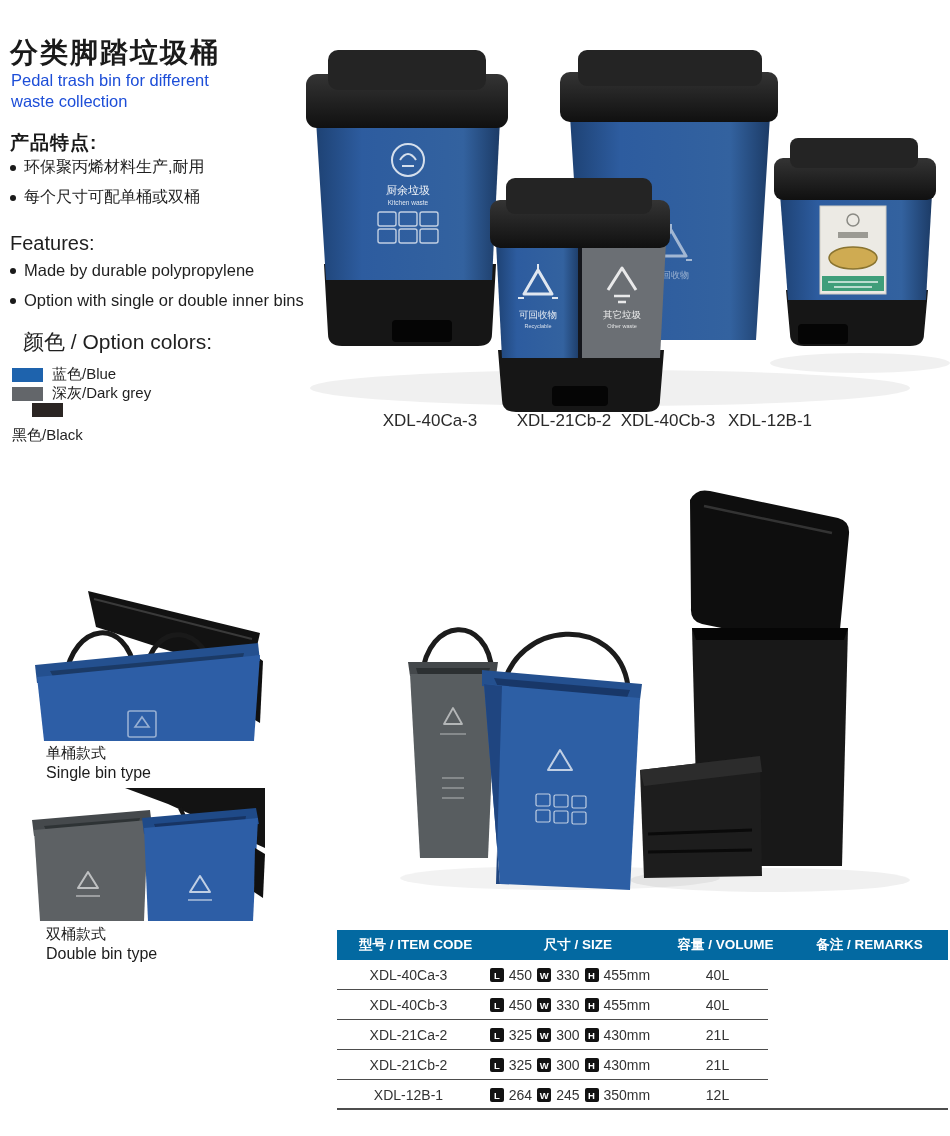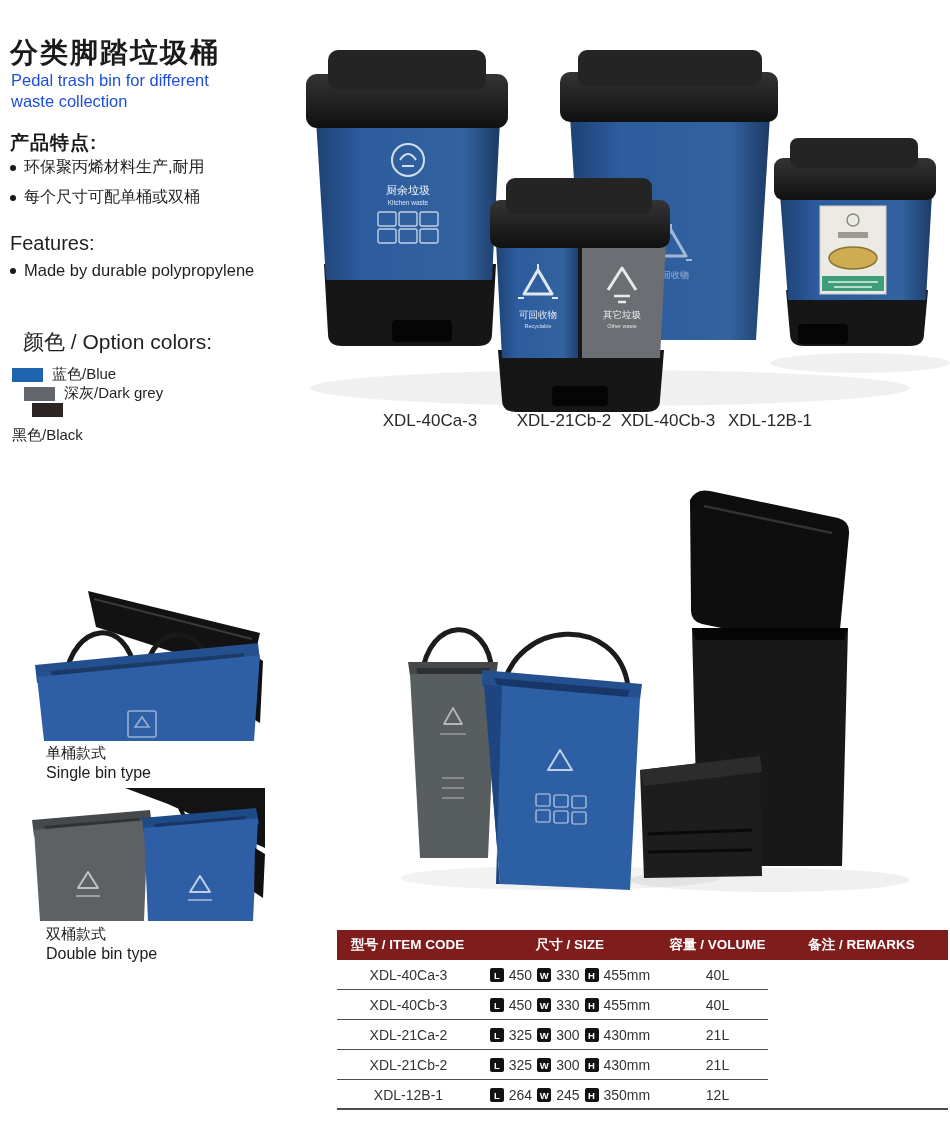--- a/index.html
+++ b/index.html
@@ -14,21 +14,21 @@
   .zh-b1{left:10px;top:149px;}
   .zh-b2{left:10px;top:179px;}
   .h-en{left:10px;top:224px;font-size:20px;color:#1f1f1f;}
   .en-b1{left:10px;top:253px;}
   .en-b2{left:10px;top:283px;}
   .bullet-line{font-size:16px;color:#1f1f1f;display:flex;align-items:center;gap:8px;}
   .dot{width:6px;height:6px;border-radius:50%;background:#1a1a1a;display:inline-block;flex:0 0 auto;}
   .h-colors{left:23px;top:320px;font-size:21px;color:#1f1f1f;}
   .swrow{display:flex;align-items:center;gap:9px;font-size:15px;color:#1f1f1f;}
   .swatch{width:31px;height:14px;display:inline-block;flex:0 0 auto;}
-  .swrow1{left:12px;top:357px;} .swrow2{left:24px;top:376px;} .swrow3{left:12px;top:395px;flex-direction:column;}
+  .swrow1{left:12px;top:357px;} .swrow2{left:12px;top:376px;} .swrow3{left:12px;top:395px;flex-direction:column;}
 
   
   .model{top:403px;font-size:17px;color:#2a2a2a;transform:translateX(-50%);white-space:nowrap;}
   .m0{left:430px;} .m1{left:564px;} .m2{left:668px;} .m3{left:770px;}
 
   
   .cap-zh{font-size:15px;color:#1c1c1c;}
   .cap-en{font-size:16px;color:#1c1c1c;}
   .cap-s1{left:46px;top:736px;} .cap-s2{left:46px;top:756px;}
   .cap-d1{left:46px;top:917px;} .cap-d2{left:46px;top:937px;}
@@ -62,20 +62,24 @@
   </div>
   <div class="abs zh-b2 bullet-line">
     <span class="dot"></span>
     <span>每个尺寸可配单桶或双桶</span>
   </div>
 
   <div class="abs h-en">Features:</div>
   <div class="abs en-b1 bullet-line" style="font-size:16.5px;">
     <span class="dot"></span>
     <span>Made by durable polypropylene</span>
+  </div>
+  <div class="abs en-b2 bullet-line" style="font-size:16.5px;">
+    <span class="dot"></span>
+    <span>Option with single or double inner bins</span>
   </div>
 
   <div class="abs h-colors">颜色 / Option colors:</div>
   <div class="abs swrow swrow1">
     <span class="swatch" style="background-color: rgb(30, 99, 173);"></span>
     <span>蓝色/Blue</span>
   </div>
   <div class="abs swrow swrow2">
     <span class="swatch" style="background-color: rgb(99, 102, 106);"></span>
     <span>深灰/Dark grey</span>
@@ -264,21 +268,21 @@
           <rect x="182" y="318" width="14" height="12" rx="1.5" stroke-width="1.2"></rect>
           <rect x="146" y="332" width="14" height="12" rx="1.5" stroke-width="1.2"></rect>
           <rect x="164" y="333" width="14" height="12" rx="1.5" stroke-width="1.2"></rect>
           <rect x="182" y="334" width="14" height="12" rx="1.5" stroke-width="1.2"></rect>
         </g>
       </g>
     </svg>
   </figure>
 
   <div class="abs spec">
-    <div class="thead" style="background-color: #7f1d1d;">
+    <div class="thead" style="background-color: #0369a1; padding-left: 8px;">
       <div class="c0">型号 / ITEM CODE</div>
       <div class="c">尺寸 / SIZE</div>
       <div class="c">容量 / VOLUME</div>
       <div class="c">备注 / REMARKS</div>
     </div>
 
     <div class="trow">
       <div class="cell-c">XDL-40Ca-3</div>
       <div class="sizecell">
         <span class="dimbadge">L</span>

